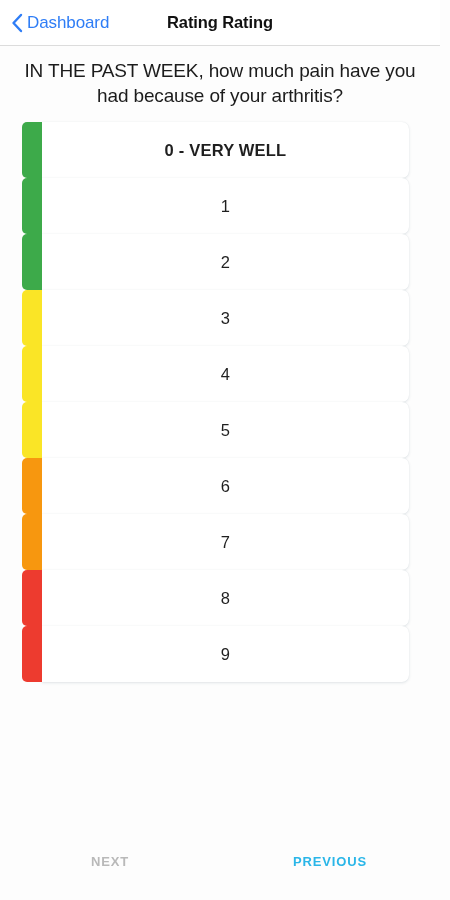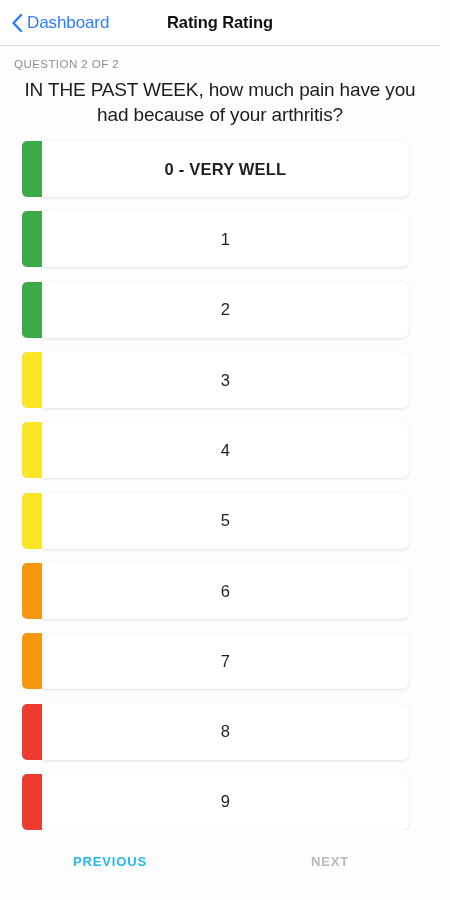--- a/index.html
+++ b/index.html
@@ -99,21 +99,20 @@
   }
 
   
   .options-list {
     flex: 1 1 auto;
     padding: 4px 31px 0 22px;
     display: flex;
     flex-direction: column;
     gap: 0;
     overflow: hidden;
-    justify-content: space-between;
   }
 
   .option-row {
     position: relative;
     height: 56px;
     flex: 0 0 56px;
     display: flex;
     align-items: stretch;
     cursor: pointer;
   }
@@ -193,21 +192,20 @@
         <svg width="12" height="20" viewBox="0 0 12 20" fill="none" xmlns="http://www.w3.org/2000/svg" aria-hidden="true">
           <path d="M10 2 L2.5 10 L10 18" stroke="#2e7df6" stroke-width="2.4" stroke-linecap="round" stroke-linejoin="round"></path>
         </svg>
       </span>
       <span class="back-label">Dashboard</span>
     </div>
     <div class="nav-title">Rating Rating</div>
   </div>
 
   <div class="question-block">
-    <div class="question-counter">QUESTION 2 OF 2</div>
     <div class="question-text">IN THE PAST WEEK, how much pain have you had because of your arthritis?</div>
   </div>
 
   <div class="options-list">
       <div class="option-row">
         <div class="option-swatch" style="background: rgb(61, 170, 74);"></div>
         <div class="option-card">
           <span class="option-label is-endpoint">0 - VERY WELL</span>
         </div>
       </div>
@@ -261,17 +259,17 @@
       </div>
       <div class="option-row">
         <div class="option-swatch" style="background: rgb(237, 59, 47);"></div>
         <div class="option-card">
           <span class="option-label">9</span>
         </div>
       </div>
     </div>
 
   <div class="footer-nav">
+    <button class="footer-btn next">NEXT</button>
     <button class="footer-btn prev">PREVIOUS</button>
-    <button class="footer-btn next">NEXT</button>
   </div>
 
 </div>
 
 </body></html>

